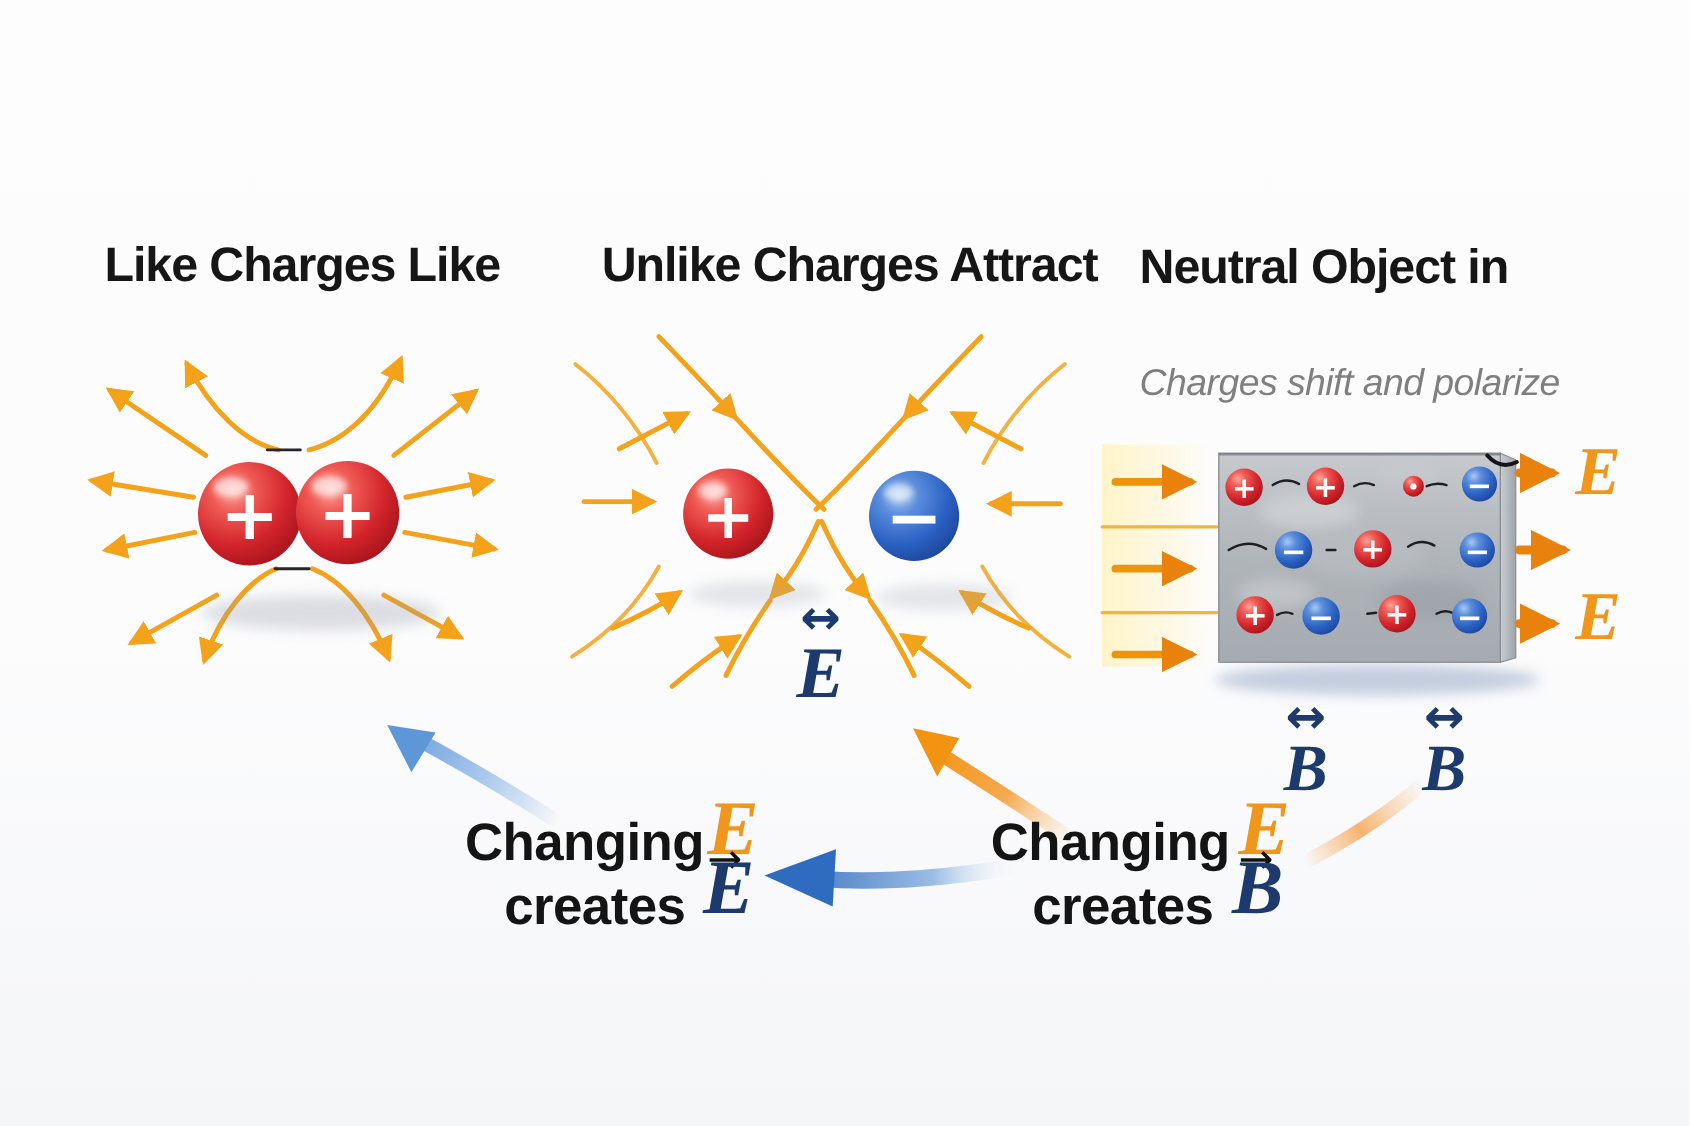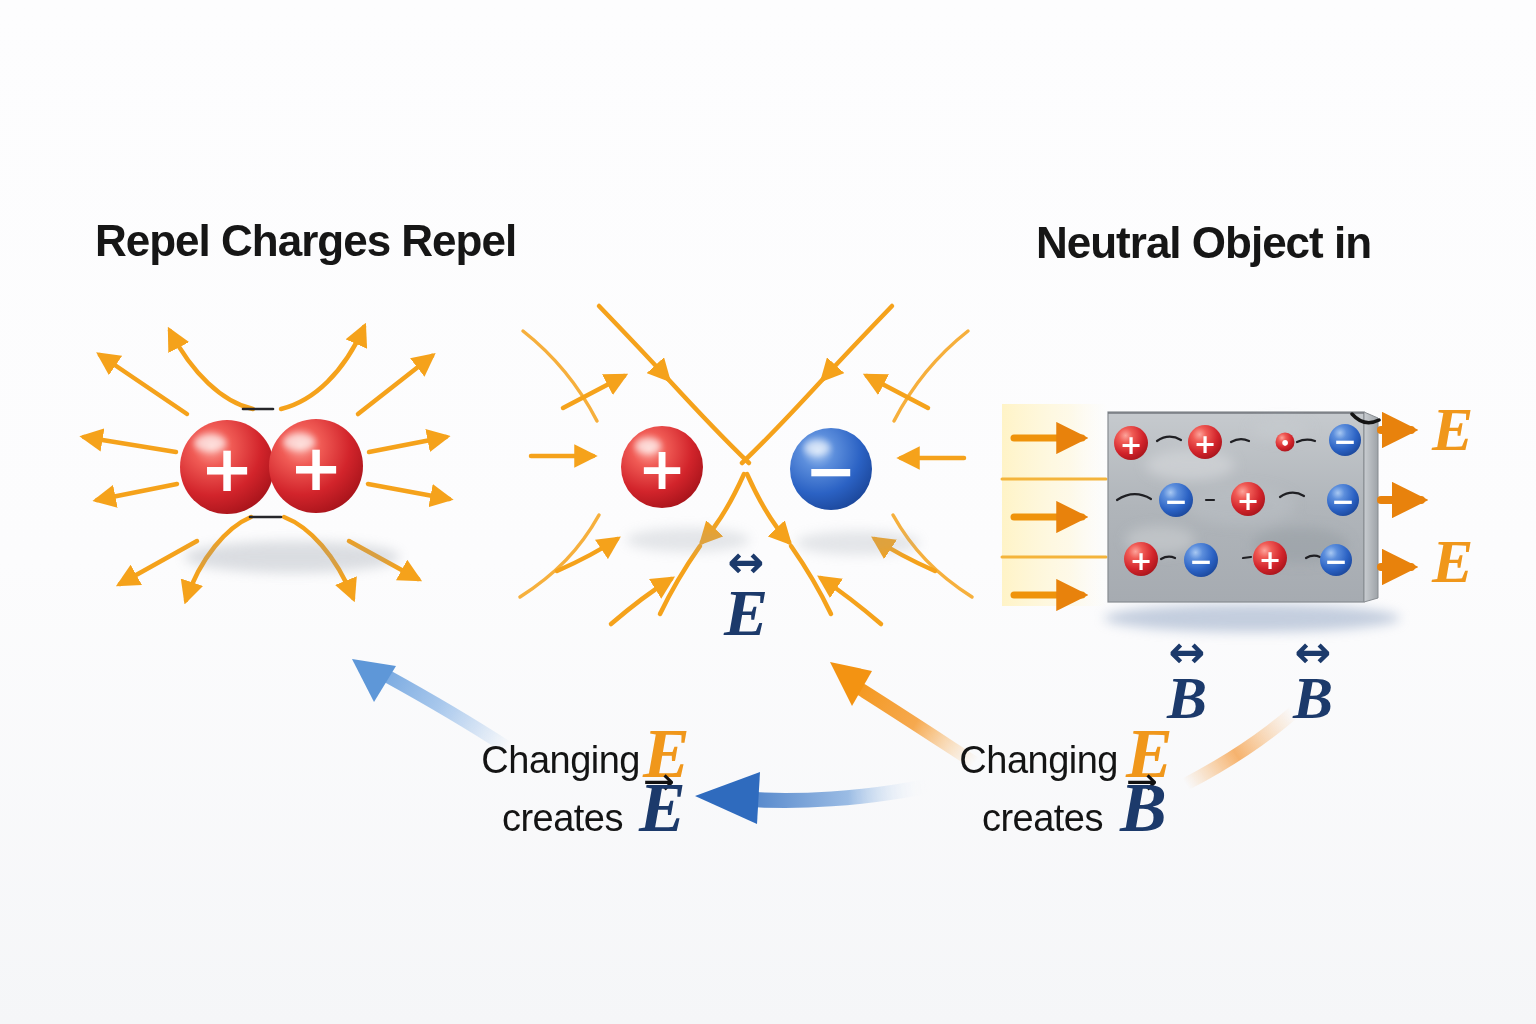--- a/index.html
+++ b/index.html
@@ -16,21 +16,21 @@
   .orange{color:#F0971B;}
   .navy{color:#1C3A6B;}
   .harr{font-family:"DejaVu Sans",sans-serif;font-weight:700;color:#1C3A6B;line-height:1;}
   .b-label{position:absolute;width:80px;display:flex;flex-direction:column;align-items:center;}
   .b-label .harr{font-size:44px;}
   .b-label .vletter{font-size:60px;margin-top:-6px;}
   .field-e .harr{font-size:44px;}
   .field-e .vletter{font-size:66px;margin-top:-4px;}
   .e-out{position:absolute;font-size:62px;}
   .callout{position:absolute;width:260px;height:150px;}
-  .c-word{position:absolute;font-size:38px;font-weight:400;color:#141414;letter-spacing:-.5px;white-space:nowrap;}
+  .c-word{position:absolute;font-size:48px;font-weight:700;color:#141414;letter-spacing:-.5px;white-space:nowrap;}
   .c-letter{position:absolute;font-size:70px;}
   .c-vec{position:absolute;font-size:38px;color:#111;font-family:"DejaVu Sans",sans-serif;line-height:1;}
 </style>
 </head>
 <body>
 
 <div class="stage">
 
   <svg class="layer" width="1536" height="1024" viewBox="0 0 1536 1024">
     <defs>
@@ -255,22 +255,24 @@
       <path d="M 508 748 C 465 720 425 697 385 675" stroke="url(#gBU)" stroke-width="13"></path>
       <polygon points="352,659 396,666 374,702" fill="#5E97D8"></polygon>
       <path d="M 975 763 C 935 737 900 714 862 690" stroke="url(#gOU)" stroke-width="13"></path>
       <polygon points="830,662 872,671 852,706" fill="#F39312"></polygon>
       <path d="M 928 786 C 865 799 795 803 745 799" stroke="url(#gBL)" stroke-width="15"></path>
       <polygon points="695,796 760,772 757,824" fill="#2F6BBE"></polygon>
       <path d="M 1186 784 C 1228 762 1262 740 1294 712" stroke="url(#gOF)" stroke-width="13"></path>
     </g>
   </svg>
 
-  <div class="abs title" style="left:95px;top:217px">Repel Charges Repel</div>
+  <div class="abs title" style="left:95px;top:217px">Like Charges Like</div>
+  <div class="abs title" style="left:547px;top:217px">Unlike Charges Attract</div>
   <div class="abs title" style="left:1036px;top:219px">Neutral Object in</div>
+  <div class="abs subtitle" style="left:1036px;top:329px">Charges shift and polarize</div>
 
   <div class="b-label field-e" style="left:706px;top:540px">
     <span class="harr">↔</span>
     <span class="vletter navy">E</span>
   </div>
 
   <div class="e-out vletter orange" style="left:1432px;top:398px">E</div>
   <div class="e-out vletter orange" style="left:1432px;top:530px">E</div>
 
   <div class="b-label" style="left:1147px;top:630px">

